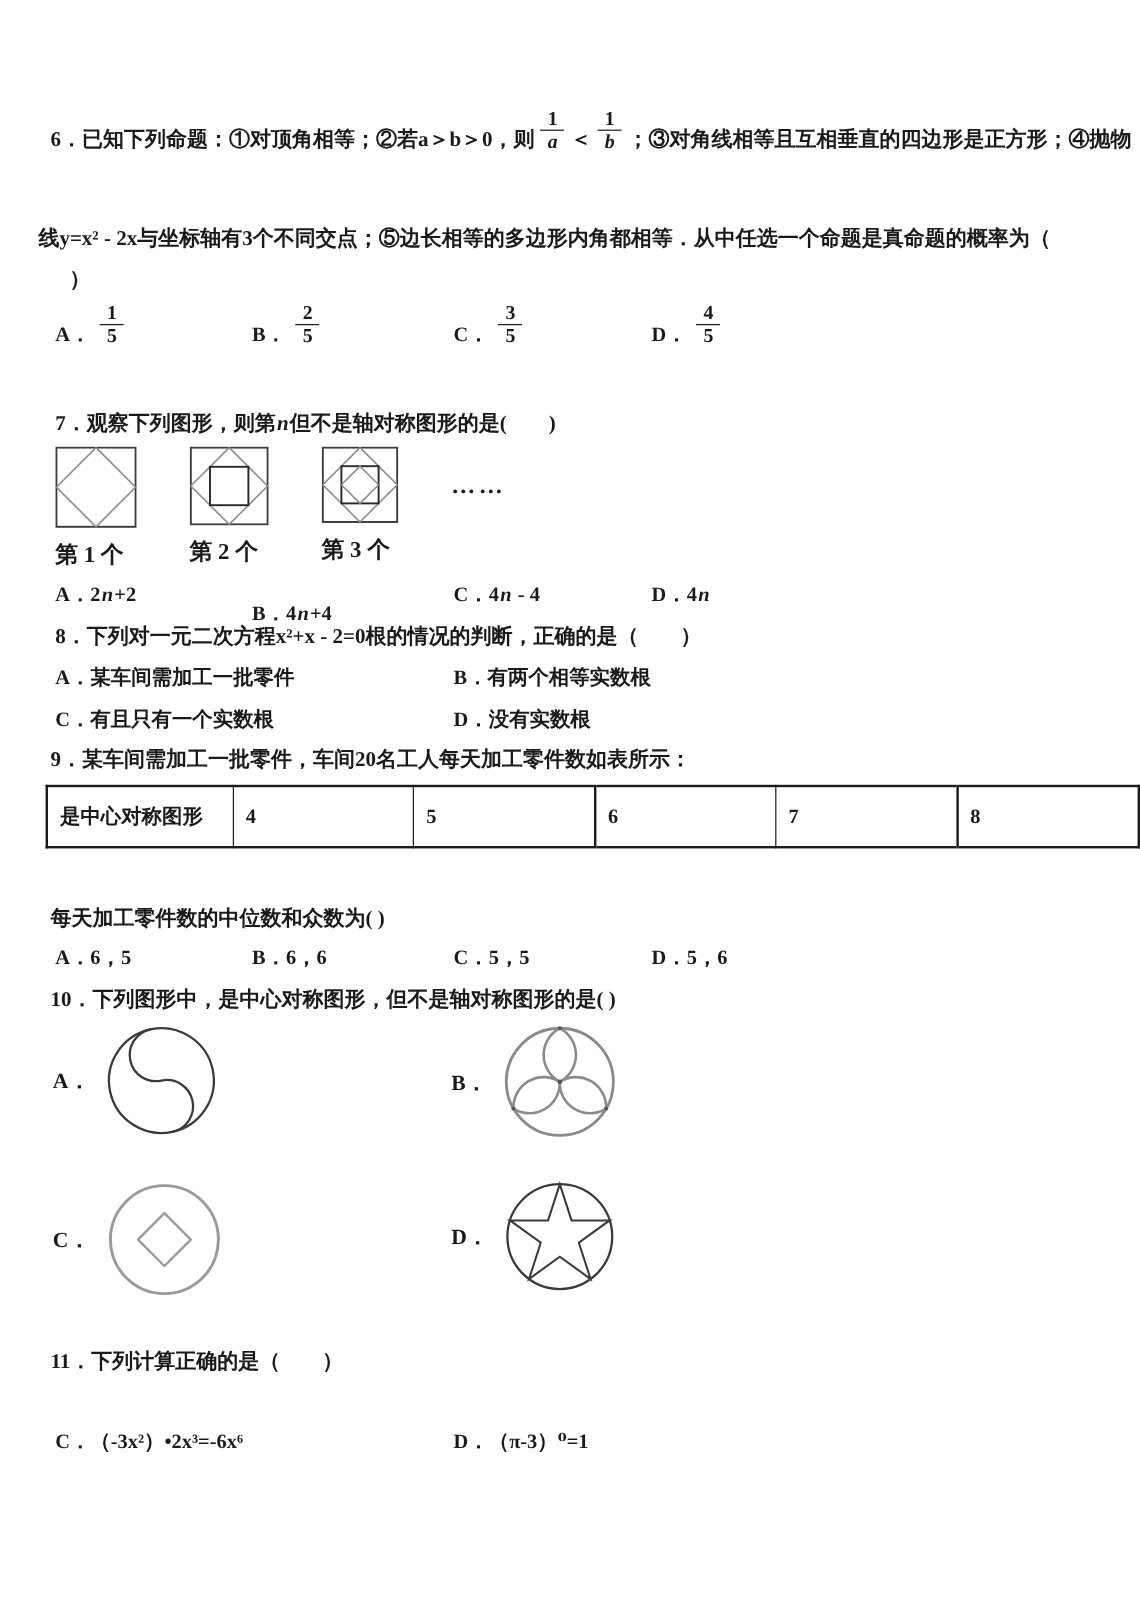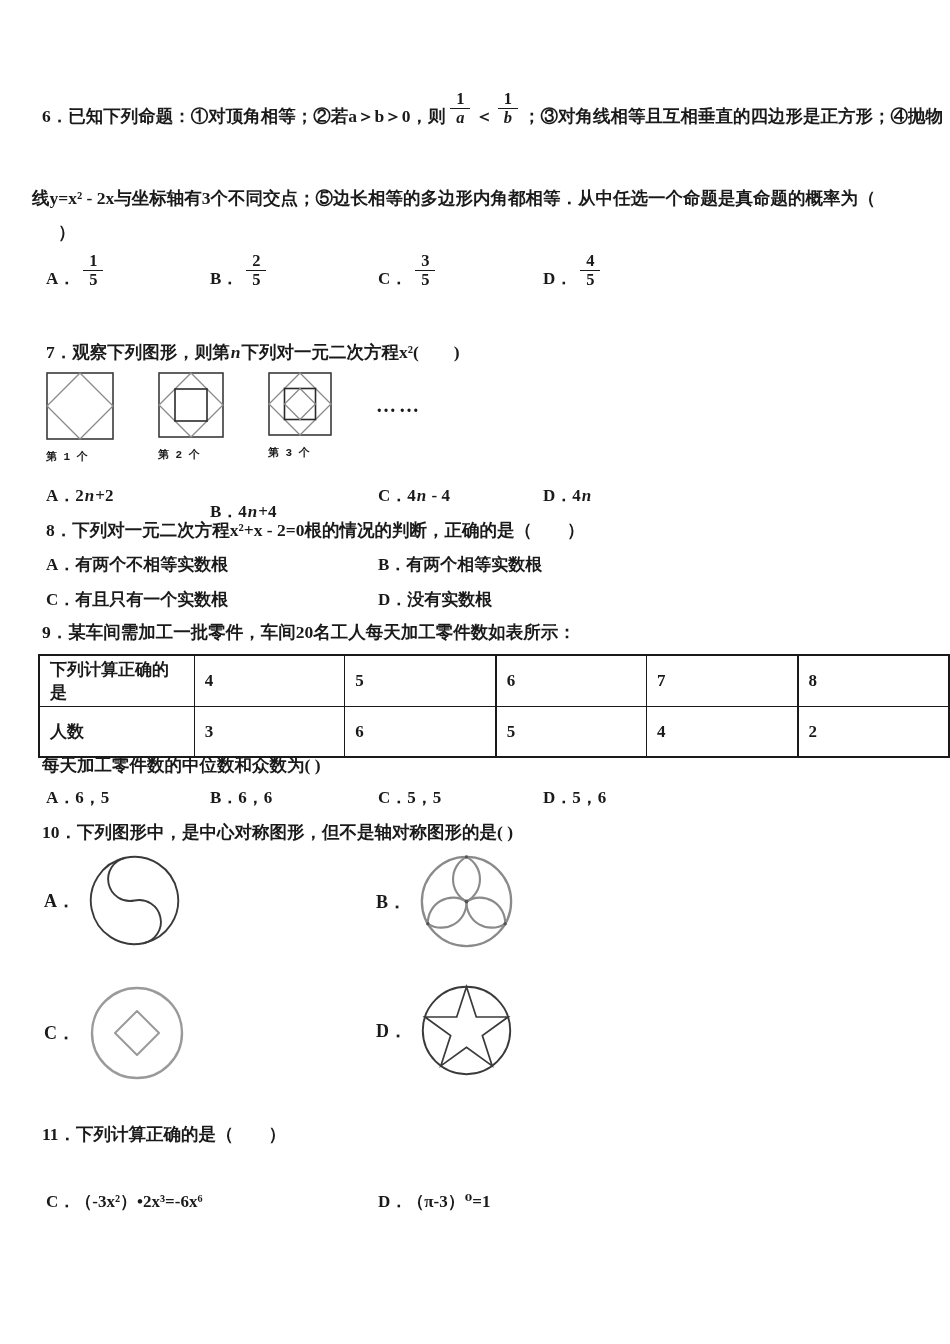--- a/index.html
+++ b/index.html
@@ -15,21 +15,21 @@
   .frac{display:inline-flex;flex-direction:column;align-items:center;line-height:1.12;margin:0 5px;font-size:16.5px;}
   .frac .den{border-top:1.6px solid #1a1a1a;padding:0 4px;min-width:12px;text-align:center;}
   .frac .num{padding:0 2px;}
   
   .optrow{position:absolute;left:0;width:950px;}
   .opt{position:absolute;white-space:nowrap;font-size:17px;}
   .optfrac{display:flex;align-items:flex-end;gap:3px;}
   
   .figrow{position:absolute;top:372px;left:46px;display:flex;gap:44px;align-items:flex-start;}
   .figcol{display:flex;flex-direction:column;align-items:flex-start;}
-  .figcap{margin-top:9px;font-size:11px;white-space:nowrap;font-family:Liberation Mono, monospace;}
+  .figcap{margin-top:9px;font-size:19px;white-space:nowrap;}
   .dots{align-self:flex-start;margin-top:22px;font-size:20px;letter-spacing:3px;}
   
   .ptable{position:absolute;top:654px;left:38px;border-collapse:collapse;border:2.5px solid #1a1a1a;}
   .ptable td{border:1.5px solid #1a1a1a;height:45px;padding:2px 10px;font-size:17px;vertical-align:middle;}
   .ptable td:nth-child(1){width:146px;}
   .ptable td:nth-child(n+2){width:142px;vertical-align:middle;}
   .ptable td:nth-child(4),.ptable td:nth-child(6){border-left-width:2.5px;}
   
   .q10row{position:absolute;left:0;width:950px;}
   .q10cell{position:absolute;display:flex;align-items:center;gap:12px;}
@@ -83,21 +83,21 @@
     <div class="opt optfrac" style="left:543px;">
       <span>D．</span>
       <span class="frac">
           <span class="num">4</span>
           <span class="den">5</span>
         </span>
     </div>
   </div>
 
   <div class="line" style="top:340px;left:46px;">
-    <span>7．</span><span>观察下列图形，则第</span><span class="it">n</span><span>下列对一元二次方程x²(　　)</span>
+    <span>7．</span><span>观察下列图形，则第</span><span class="it">n</span><span>但不是轴对称图形的是(　　)</span>
   </div>
 
   <div class="figrow">
     <div class="figcol">
       <svg width="68" height="68" viewBox="0 0 68 68">
         <rect x="1" y="1" width="66" height="66" fill="none" stroke="#3a3a3a" stroke-width="1.6"></rect>
         <polygon points="34,1 67,34 34,67 1,34" fill="none" stroke="#8a8a8a" stroke-width="1.3"></polygon>
       </svg>
       <span class="figcap">第 1 个</span>
     </div>
@@ -125,49 +125,41 @@
     <div class="opt" style="left:46px;"><span>A．</span><span>2</span><span class="it">n</span><span>+2</span></div>
     <div class="opt" style="left:210px;margin-top:16px;"><span>B．</span><span>4</span><span class="it">n</span><span>+4</span></div>
     <div class="opt" style="left:378px;"><span>C．</span><span>4</span><span class="it">n</span><span> - 4</span></div>
     <div class="opt" style="left:543px;"><span>D．</span><span>4</span><span class="it">n</span><span></span></div>
   </div>
 
   <div class="line" style="top:518px;left:46px;">
     <span>8．</span><span>下列对一元二次方程x²+x - 2=0根的情况的判断，正确的是（　　）</span>
   </div>
   <div class="optrow" style="top:553px;height:24px;">
-    <div class="opt" style="left:46px;"><span>A．</span><span>有两个不相等实数根</span></div>
+    <div class="opt" style="left:46px;"><span>A．</span><span>某车间需加工一批零件</span></div>
     <div class="opt" style="left:378px;"><span>B．</span><span>有两个相等实数根</span></div>
   </div>
   <div class="optrow" style="top:588px;height:24px;">
     <div class="opt" style="left:46px;"><span>C．</span><span>有且只有一个实数根</span></div>
     <div class="opt" style="left:378px;"><span>D．</span><span>没有实数根</span></div>
   </div>
 
   <div class="line" style="top:620px;left:42px;">
     <span>9．</span><span>某车间需加工一批零件，车间20名工人每天加工零件数如表所示：</span>
   </div>
 
   <table class="ptable">
     <tbody>
         <tr>
-      <td>下列计算正确的是</td>
+      <td>是中心对称图形</td>
       <td>4</td>
       <td>5</td>
       <td>6</td>
       <td>7</td>
       <td>8</td>
-    </tr>
-    <tr>
-      <td>人数</td>
-      <td>3</td>
-      <td>6</td>
-      <td>5</td>
-      <td>4</td>
-      <td>2</td>
     </tr>
   </tbody>
     </table>
 
   <div class="line" style="top:753px;left:42px;">每天加工零件数的中位数和众数为(  )</div>
 
   <div class="optrow" style="top:786px;height:24px;">
     <div class="opt" style="left:46px;"><span>A．</span><span>6，5</span></div>
     <div class="opt" style="left:210px;"><span>B．</span><span>6，6</span></div>
     <div class="opt" style="left:378px;"><span>C．</span><span>5，5</span></div>

